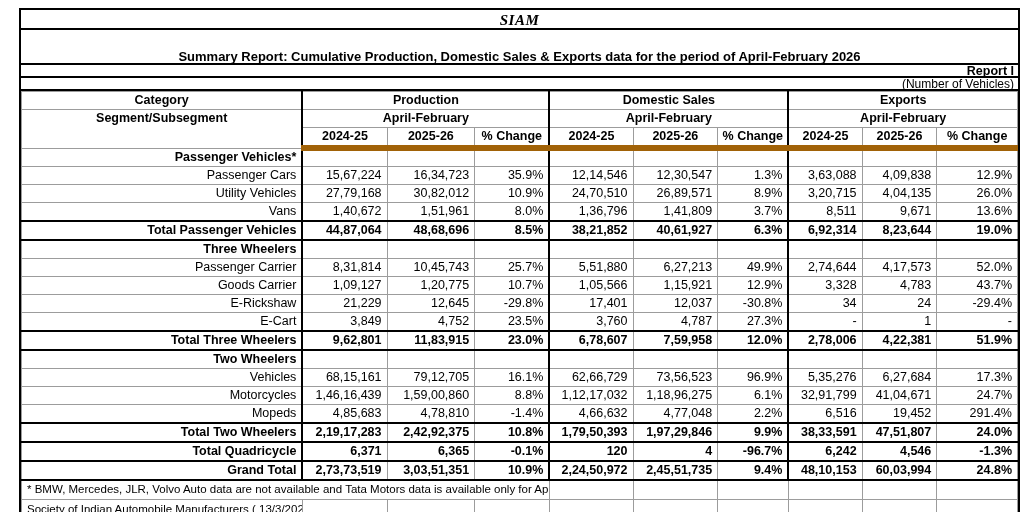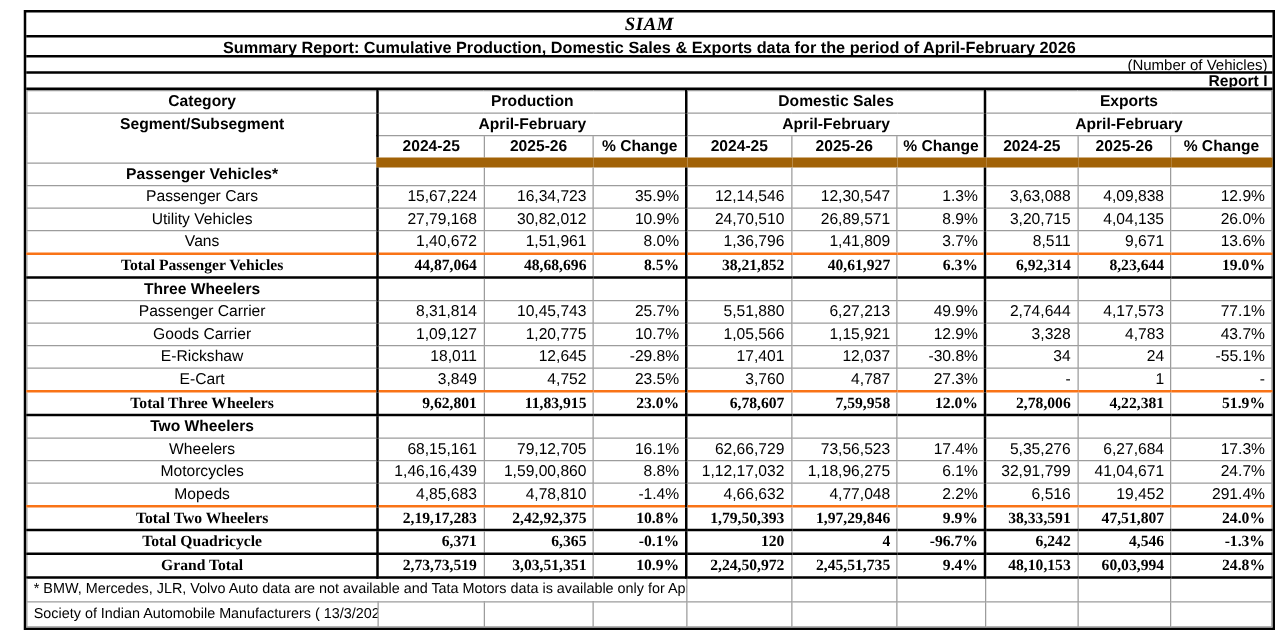--- a/index.html
+++ b/index.html
@@ -20,21 +20,21 @@
   .t-row { border-bottom: 2px solid #000; overflow: hidden; white-space: nowrap; }
   .t-siam {
     height: 20px; line-height: 20px;
     text-align: center;
     font-family: "Liberation Serif", serif;
     font-weight: bold; font-style: italic;
     font-size: 15px; letter-spacing: .5px;
   }
   .t-sub {
     height: 16px; line-height: 16px;
-    text-align: center; font-weight: bold; font-size: 13px;
+    text-align: center; font-weight: bold; font-size: 13px; margin-top: 19px;
   }
   .t-report {
     height: 13px; line-height: 13px;
     text-align: right; font-weight: bold; font-size: 12.5px;
     padding-right: 4px;
   }
   .t-unit {
     height: 13px; line-height: 13px;
     text-align: right; font-size: 12px;
     padding-right: 4px;
@@ -48,50 +48,49 @@
   th, td {
     border: 1px solid #9c9c9c;
     font-size: 12.5px;
     line-height: 15px;
     padding: 1px 5px;
     overflow: hidden;
     white-space: nowrap;
     height: 15px;
   }
   thead th { font-weight: bold; text-align: center; padding: 1px 3px; }
-  thead tr.years th { border-bottom: 8px solid #a16207; }
+  thead tr.years th { border-bottom: 6px solid #a16207; }
   th.seg { vertical-align: top; }
   .gb { border-right: 2px solid #000; }
-  td.lbl { text-align: center; }
+  td.lbl { text-align: right; }
   td.num { text-align: right; }
   tr.section td, tr.total td, tr.grand td { font-weight: bold; }
   tr.total td, tr.grand td {
-    border-top: 2px solid #f97316;
+    border-top: 2px solid #000000;
     border-bottom: 2px solid #000;
-    font-family: Liberation Serif, serif;
   }
   tfoot td {
     font-size: 11.5px;
     height: 20px;
     font-weight: normal;
     text-align: left;
     border: 1px solid #9c9c9c;
     vertical-align: middle;
   }
 </style>
 </head>
 <body>
 
 <div class="page">
   <div class="report">
 
     <div class="t-row t-siam">SIAM</div>
     <div class="t-row t-sub">Summary Report: Cumulative Production, Domestic Sales &amp; Exports data for the period of April-February 2026</div>
+    <div class="t-row t-report">Report I</div>
     <div class="t-row t-unit">(Number of Vehicles)</div>
-    <div class="t-row t-report">Report I</div>
 
     <table>
       <colgroup>
         <col style="width:28.2%">
         <col style="width:8.5%">
           <col style="width:8.8%">
           <col style="width:7.5%">
         <col style="width:8.4%">
           <col style="width:8.5%">
           <col style="width:7.1%">
@@ -200,45 +199,45 @@
           <tr class="data">
             <td class="lbl gb">Passenger Carrier</td>
             <td class="num">8,31,814</td>
             <td class="num">10,45,743</td>
             <td class="num gb">25.7%</td>
             <td class="num">5,51,880</td>
             <td class="num">6,27,213</td>
             <td class="num gb">49.9%</td>
             <td class="num">2,74,644</td>
             <td class="num">4,17,573</td>
-            <td class="num">77.1%</td>
+            <td class="num">52.0%</td>
           </tr>
           <tr class="data">
             <td class="lbl gb">Goods Carrier</td>
             <td class="num">1,09,127</td>
             <td class="num">1,20,775</td>
             <td class="num gb">10.7%</td>
             <td class="num">1,05,566</td>
             <td class="num">1,15,921</td>
             <td class="num gb">12.9%</td>
             <td class="num">3,328</td>
             <td class="num">4,783</td>
             <td class="num">43.7%</td>
           </tr>
           <tr class="data">
             <td class="lbl gb">E-Rickshaw</td>
-            <td class="num">18,011</td>
+            <td class="num">21,229</td>
             <td class="num">12,645</td>
             <td class="num gb">-29.8%</td>
             <td class="num">17,401</td>
             <td class="num">12,037</td>
             <td class="num gb">-30.8%</td>
             <td class="num">34</td>
             <td class="num">24</td>
-            <td class="num">-55.1%</td>
+            <td class="num">-29.4%</td>
           </tr>
           <tr class="data">
             <td class="lbl gb">E-Cart</td>
             <td class="num">3,849</td>
             <td class="num">4,752</td>
             <td class="num gb">23.5%</td>
             <td class="num">3,760</td>
             <td class="num">4,787</td>
             <td class="num gb">27.3%</td>
             <td class="num">-</td>
@@ -263,27 +262,27 @@
             <td class="num"></td>
             <td class="num gb"></td>
             <td class="num"></td>
             <td class="num"></td>
             <td class="num gb"></td>
             <td class="num"></td>
             <td class="num"></td>
             <td class="num"></td>
           </tr>
           <tr class="data">
-            <td class="lbl gb">Wheelers</td>
+            <td class="lbl gb">Vehicles</td>
             <td class="num">68,15,161</td>
             <td class="num">79,12,705</td>
             <td class="num gb">16.1%</td>
             <td class="num">62,66,729</td>
             <td class="num">73,56,523</td>
-            <td class="num gb">17.4%</td>
+            <td class="num gb">96.9%</td>
             <td class="num">5,35,276</td>
             <td class="num">6,27,684</td>
             <td class="num">17.3%</td>
           </tr>
           <tr class="data">
             <td class="lbl gb">Motorcycles</td>
             <td class="num">1,46,16,439</td>
             <td class="num">1,59,00,860</td>
             <td class="num gb">8.8%</td>
             <td class="num">1,12,17,032</td>

